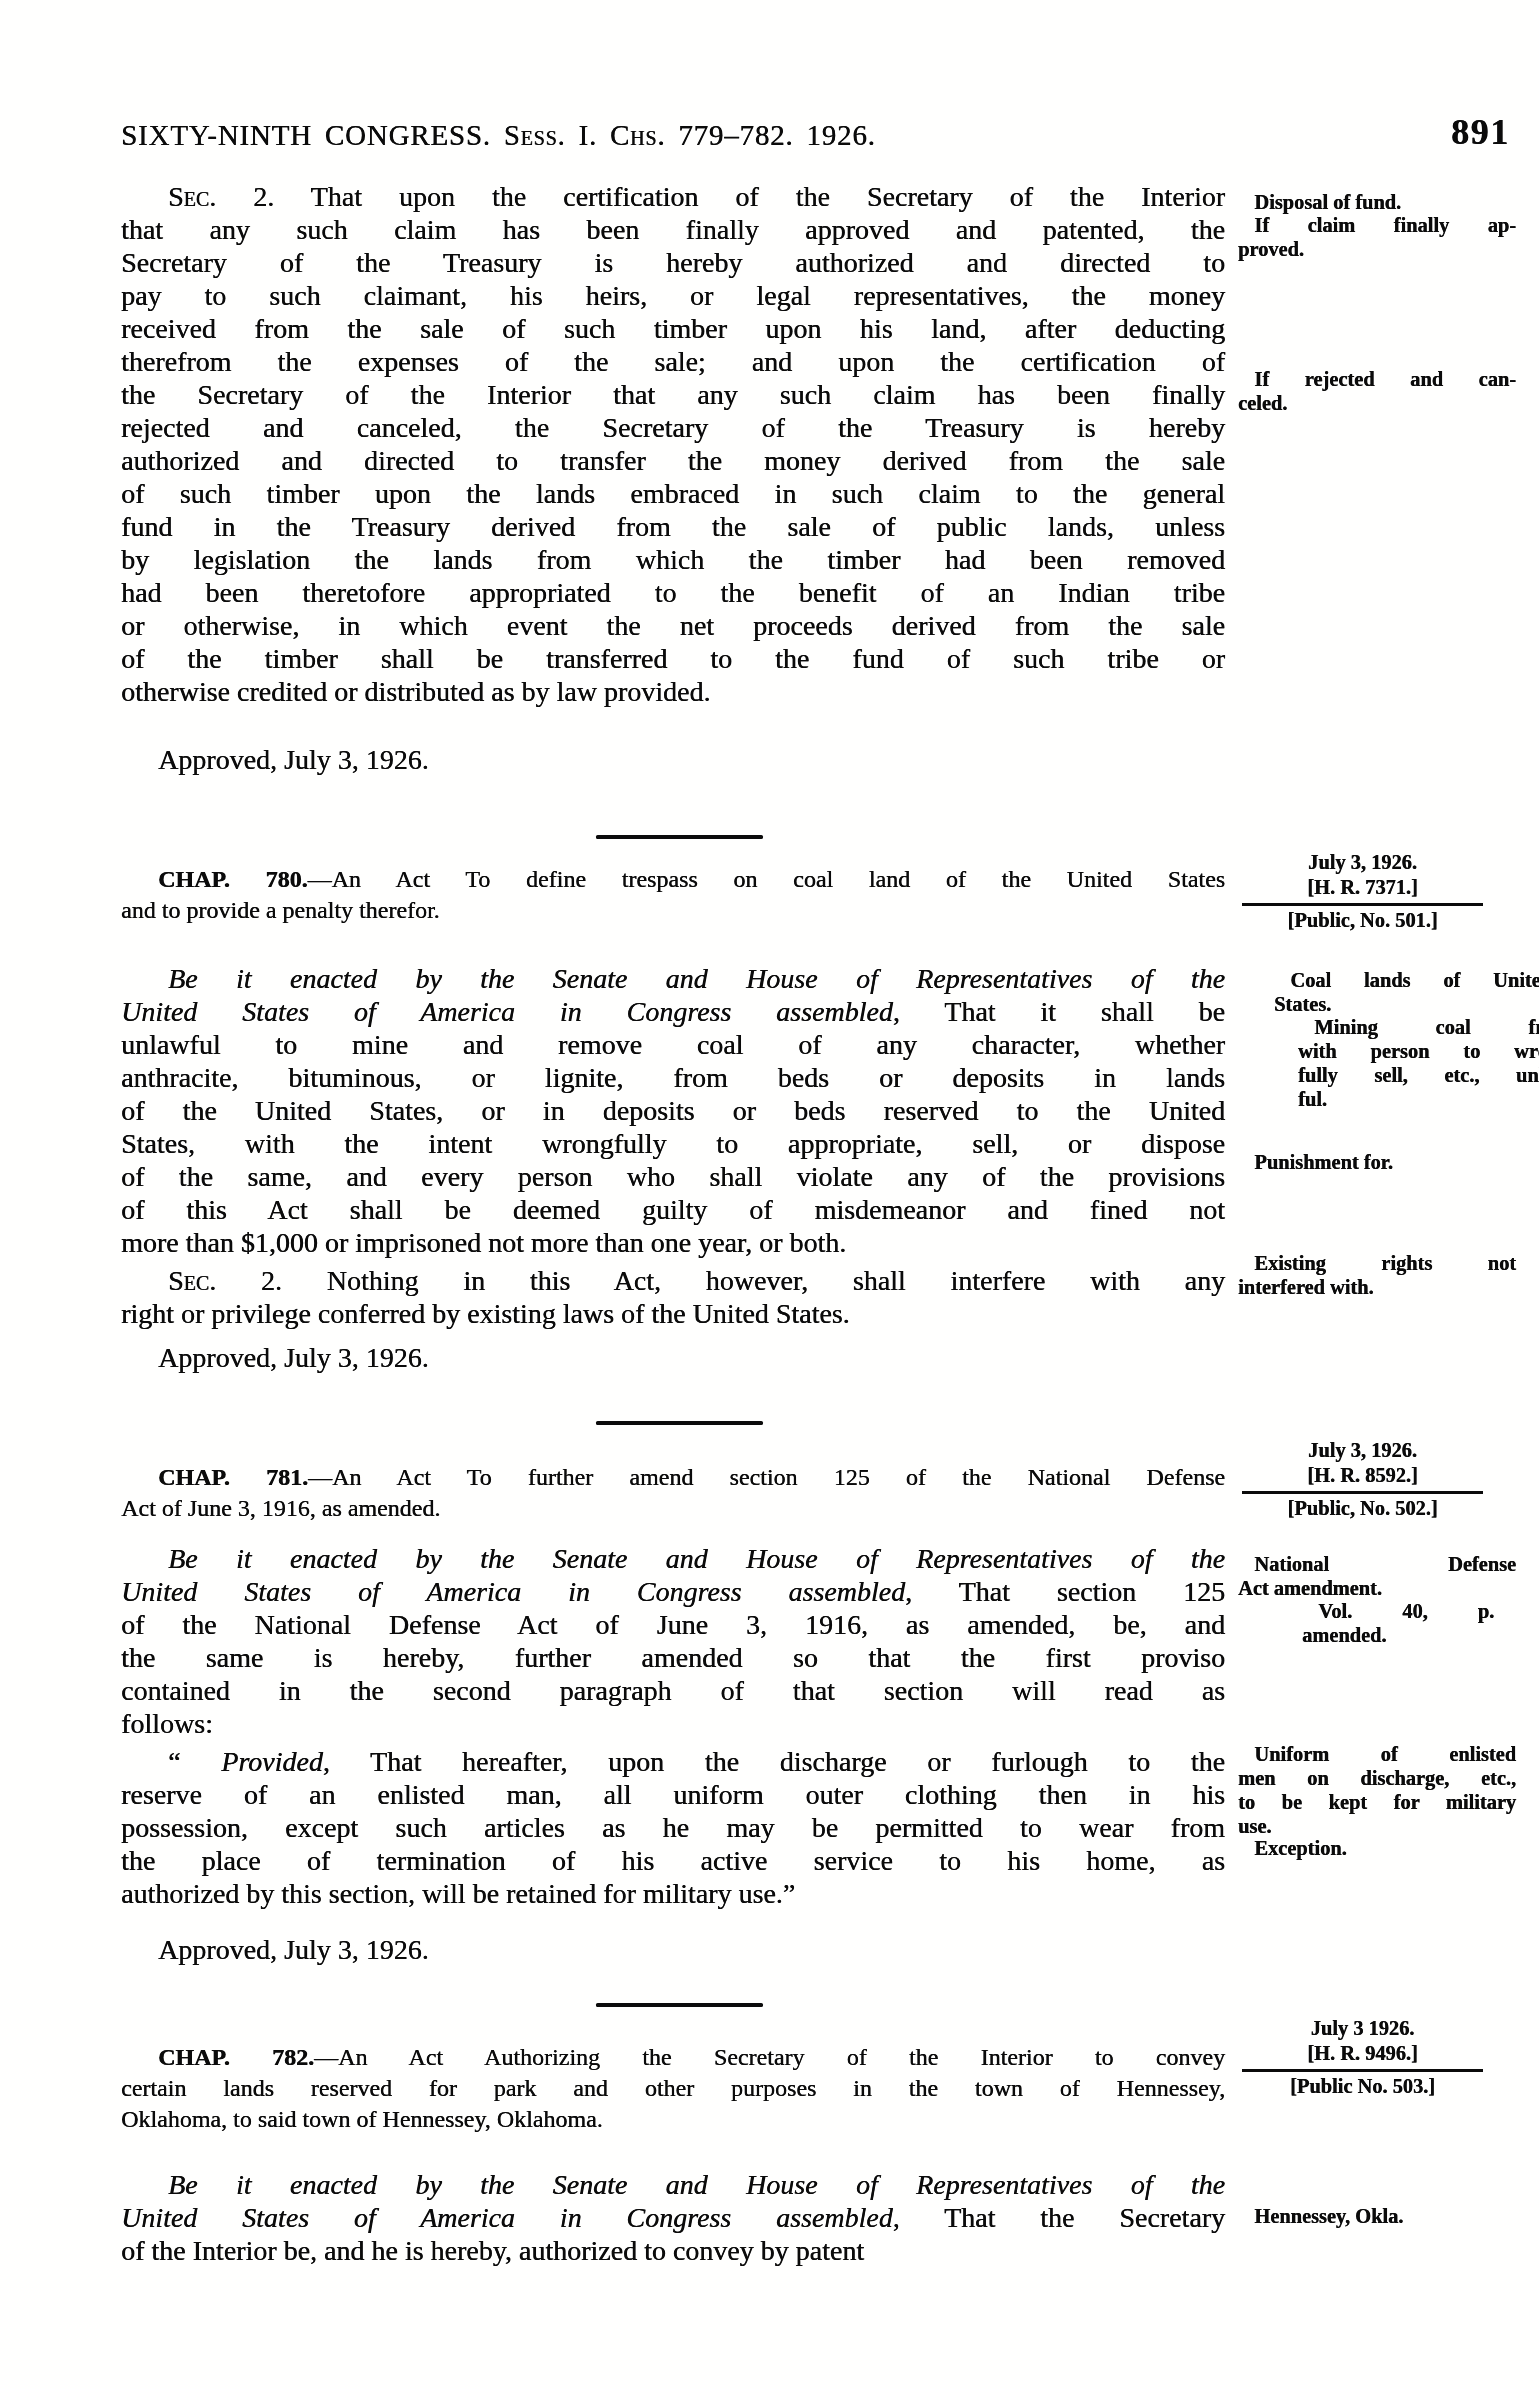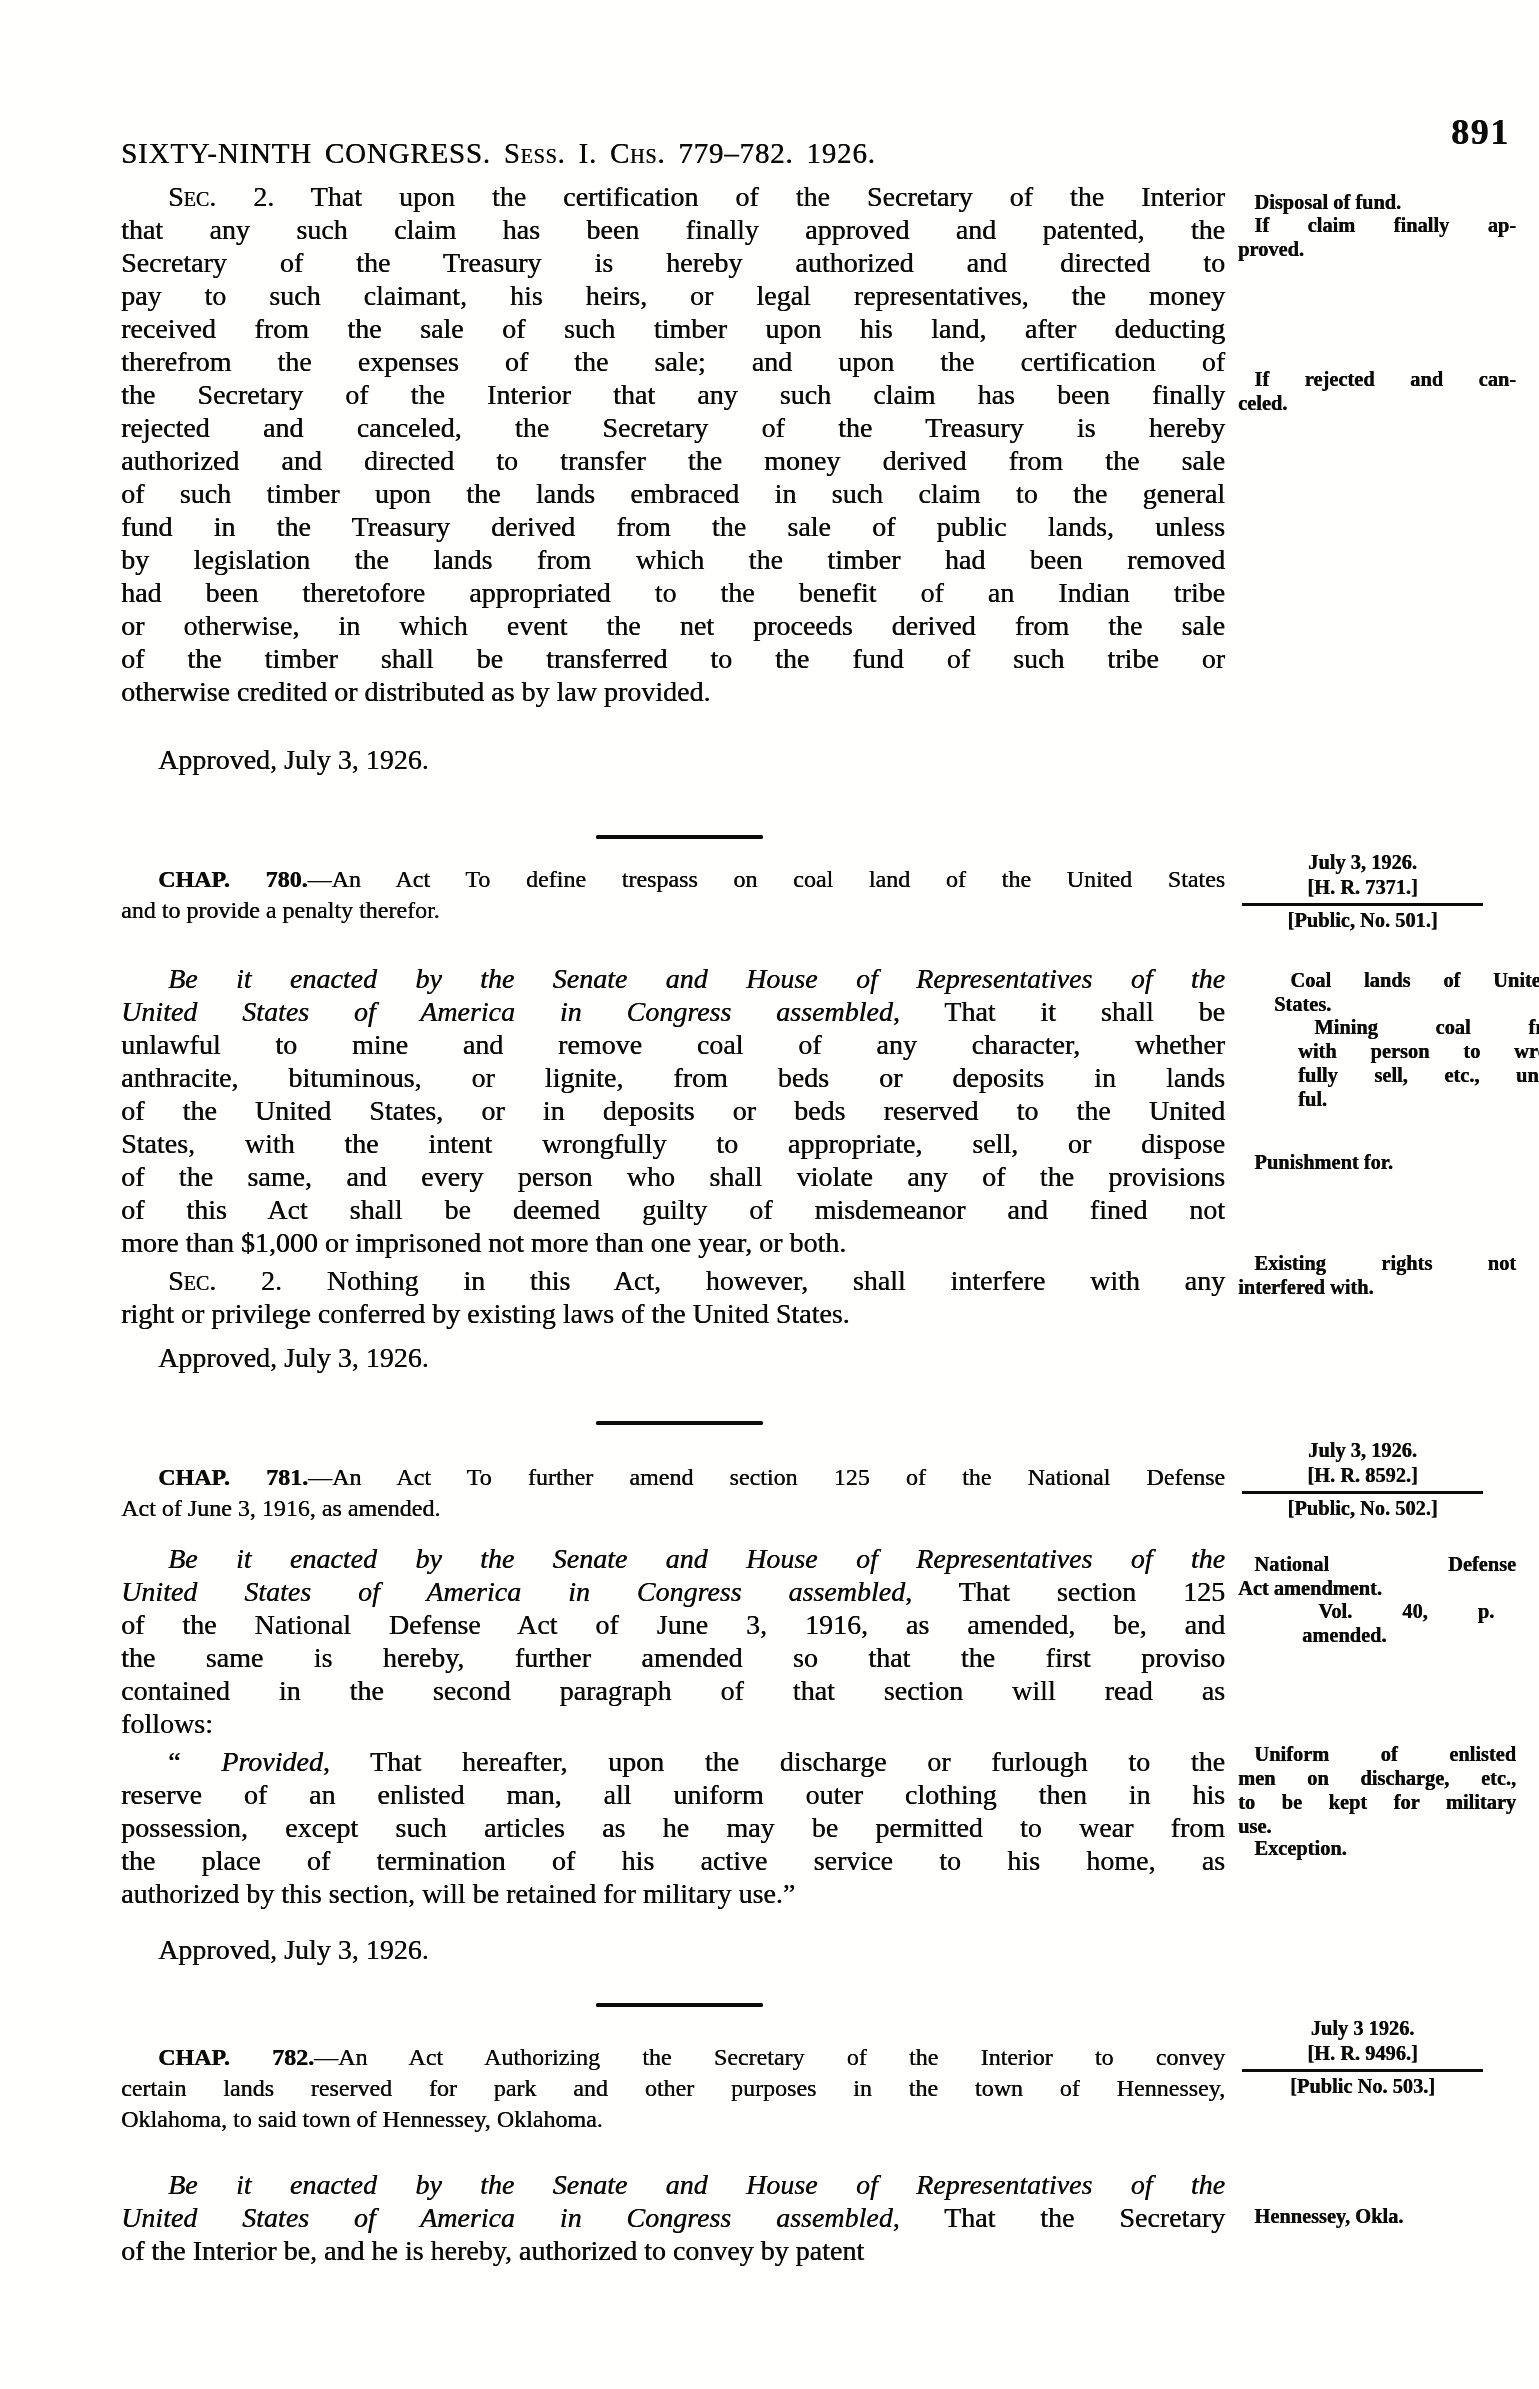--- a/index.html
+++ b/index.html
@@ -8,21 +8,21 @@
     width:1540px;height:2389px;
     background:#fffffe;
     color:#0b0b0b;
     font-family:"Liberation Serif","DejaVu Serif",serif;
     overflow:hidden;
     text-shadow:0.4px 0 0 currentColor; 
   }
   .abs{position:absolute;}
   
   .hline{
-    font-size:29px;letter-spacing:0.8px;word-spacing:4.9px;white-space:nowrap;margin-top:18px;
+    font-size:29px;letter-spacing:0.8px;word-spacing:4.9px;white-space:nowrap;
   }
   .pagenum{font-size:36px;font-weight:bold;letter-spacing:1.6px;}
   
   .para,.heading{width:1104px;}
   .jline{
     font-size:28px;line-height:33px;
     text-align:justify;text-align-last:justify;
   }
   .para .jline:first-child{text-indent:47px;}
   .para .jline:last-child{text-align-last:left;}

